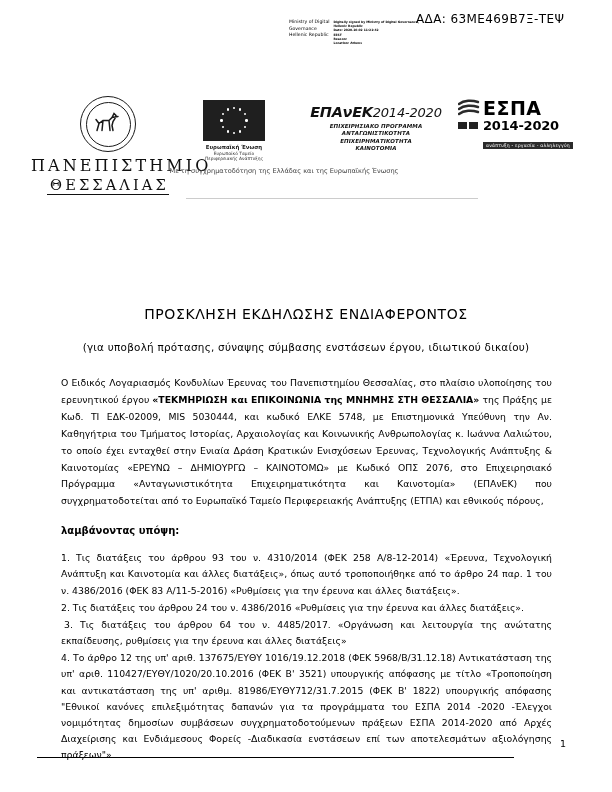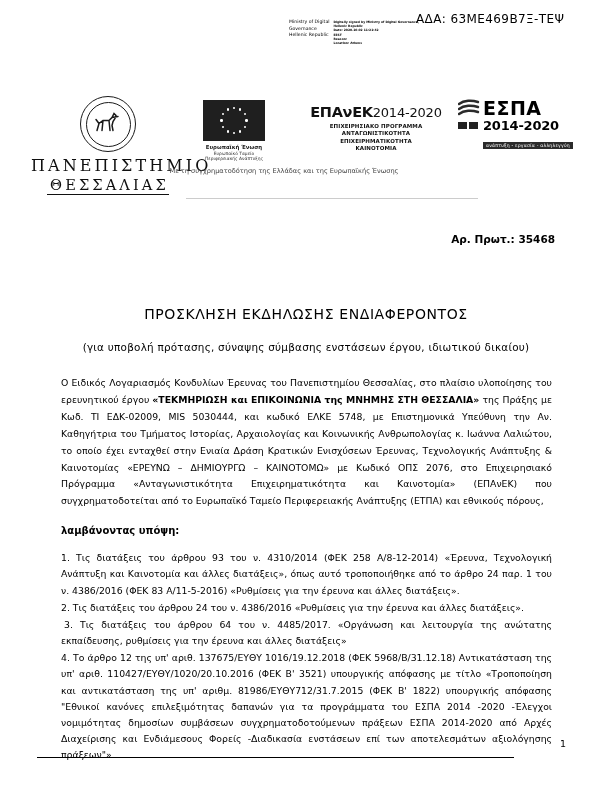--- a/index.html
+++ b/index.html
@@ -143,20 +143,21 @@
   .eu-t3 { font-size: 4.4px; color: #333; }
 
   
   .epanek {
     position: absolute;
     left: 296px;
     top: 10px;
     width: 160px;
     text-align: center;
     color: #111;
+    font-style: italic;
   }
   .epanek-top { white-space: nowrap; }
   .epanek-n { font-size: 14.5px; font-weight: bold; letter-spacing: -0.3px; }
   .epanek-y { font-size: 13px; font-weight: normal; letter-spacing: -0.2px; }
   .epanek-sub {
     font-size: 5.5px;
     font-weight: bold;
     line-height: 1.38;
     margin-top: 1.5px;
     letter-spacing: 0.1px;
@@ -367,21 +368,20 @@
         <span class="espa-year">2014-2020</span>
       </div>
       <div class="espa-tag">ανάπτυξη - εργασία - αλληλεγγύη</div>
     </div>
   </div>
 
   <div class="cofund">Με τη συγχρηματοδότηση της Ελλάδας και της Ευρωπαϊκής Ένωσης</div>
   <div class="cofund-rule"></div>
 
   <div class="meta">
-    <div>Αρ. Πρωτ.:  35468</div>
   </div>
 
   <div class="title">ΠΡΟΣΚΛΗΣΗ ΕΚΔΗΛΩΣΗΣ ΕΝΔΙΑΦΕΡΟΝΤΟΣ</div>
   <div class="subtitle">(για υποβολή πρότασης, σύναψης σύμβασης ενστάσεων έργου, ιδιωτικού δικαίου)</div>
 
   <div class="body-area">
     <p class="para"><span>Ο Ειδικός Λογαριασμός Κονδυλίων Έρευνας του Πανεπιστημίου Θεσσαλίας, στο πλαίσιο υλοποίησης του ερευνητικού έργου </span><b>«ΤΕΚΜΗΡΙΩΣΗ και ΕΠΙΚΟΙΝΩΝΙΑ της ΜΝΗΜΗΣ ΣΤΗ ΘΕΣΣΑΛΙΑ»</b><span> της Πράξης με Κωδ. ΤΙ ΕΔΚ-02009, MIS 5030444, και κωδικό ΕΛΚΕ 5748, με Επιστημονικά Υπεύθυνη την Αν. Καθηγήτρια του Τμήματος Ιστορίας, Αρχαιολογίας και Κοινωνικής Ανθρωπολογίας κ. Ιωάννα Λαλιώτου, το οποίο έχει ενταχθεί στην Ενιαία Δράση Κρατικών Ενισχύσεων Έρευνας, Τεχνολογικής Ανάπτυξης &amp; Καινοτομίας «ΕΡΕΥΝΩ – ΔΗΜΙΟΥΡΓΩ – ΚΑΙΝΟΤΟΜΩ» με Κωδικό ΟΠΣ 2076, στο Επιχειρησιακό Πρόγραμμα «Ανταγωνιστικότητα Επιχειρηματικότητα και Καινοτομία» (ΕΠΑνΕΚ) που συγχρηματοδοτείται από το Ευρωπαϊκό Ταμείο Περιφερειακής Ανάπτυξης (ΕΤΠΑ) και εθνικούς πόρους,</span></p>
 
     <div class="heading">λαμβάνοντας υπόψη:</div>
 

